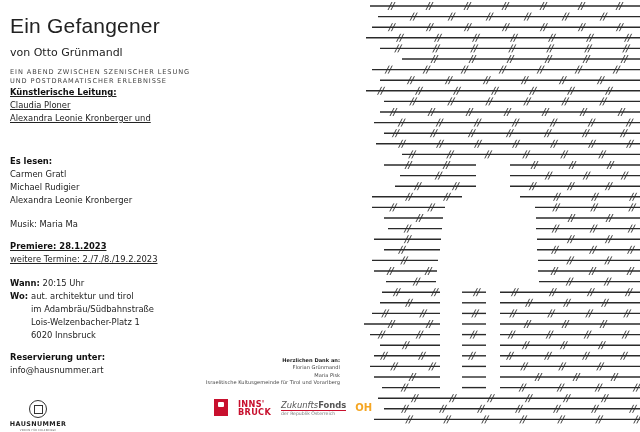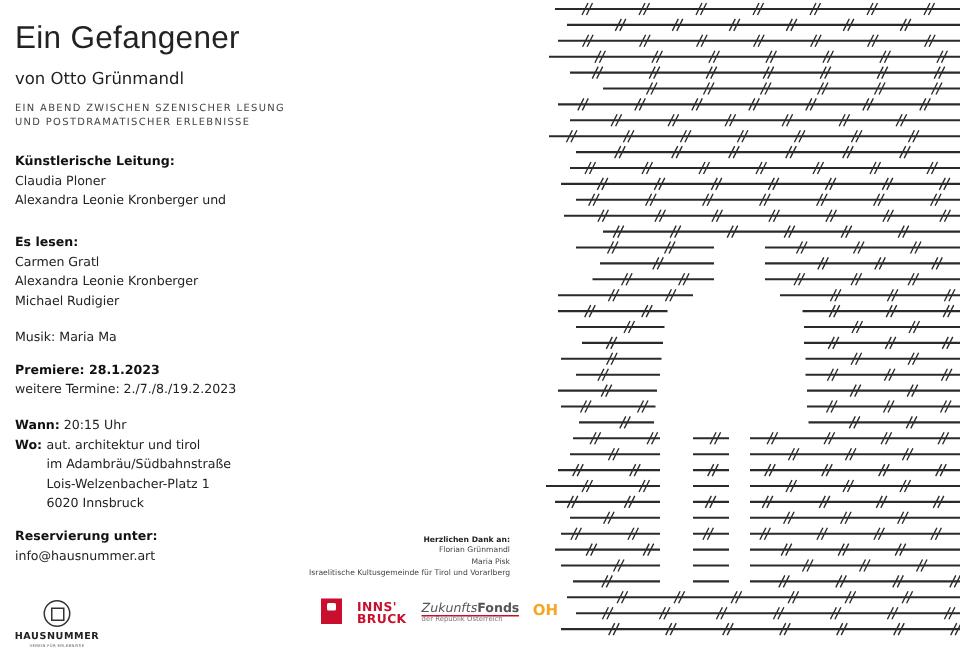--- a/index.html
+++ b/index.html
@@ -334,36 +334,36 @@
     <path d="M633.7999999999997 423.4 L637.7999999999997 415.4 M636.7999999999997 423.4 L640.7999999999997 415.4" stroke="#2a2a2a" stroke-width="0.9" fill="none"></path>
   </svg>
 
 <div class="abs title">Ein Gefangener</div>
 <div class="abs subtitle">von Otto Grünmandl</div>
 <div class="abs caps">
   <span class="blk">EIN ABEND ZWISCHEN SZENISCHER LESUNG</span>
   <span class="blk">UND POSTDRAMATISCHER ERLEBNISSE</span>
 </div>
 
-<div class="abs info" style="top:101px;">
+<div class="abs info" style="top:86px;text-decoration:underline;">
   <b class="blk">Künstlerische Leitung:</b>
   <span class="blk">Claudia Ploner</span>
   <span class="blk">Alexandra Leonie Kronberger und</span>
 </div>
 
 <div class="abs info" style="top:155px;">
   <b class="blk">Es lesen:</b>
   <span class="blk">Carmen Gratl</span>
+  <span class="blk">Michael Rudigier</span>
   <span class="blk">Alexandra Leonie Kronberger</span>
-  <span class="blk">Michael Rudigier</span>
 </div>
 
 <div class="abs info" style="top:218px;">Musik: Maria Ma</div>
 
-<div class="abs info" style="top:240px;">
+<div class="abs info" style="top:240px;text-decoration:underline;">
   <b class="blk">Premiere: 28.1.2023</b>
   <span class="blk">weitere Termine: 2./7./8./19.2.2023</span>
 </div>
 
 <div class="abs info" style="top:277px;">
   <div><b>Wann:</b> <span>20:15 Uhr</span></div>
   <div class="wo-row">
     <b class="wo-label">Wo:</b>
     <div>
       <span class="blk">aut. architektur und tirol</span>

